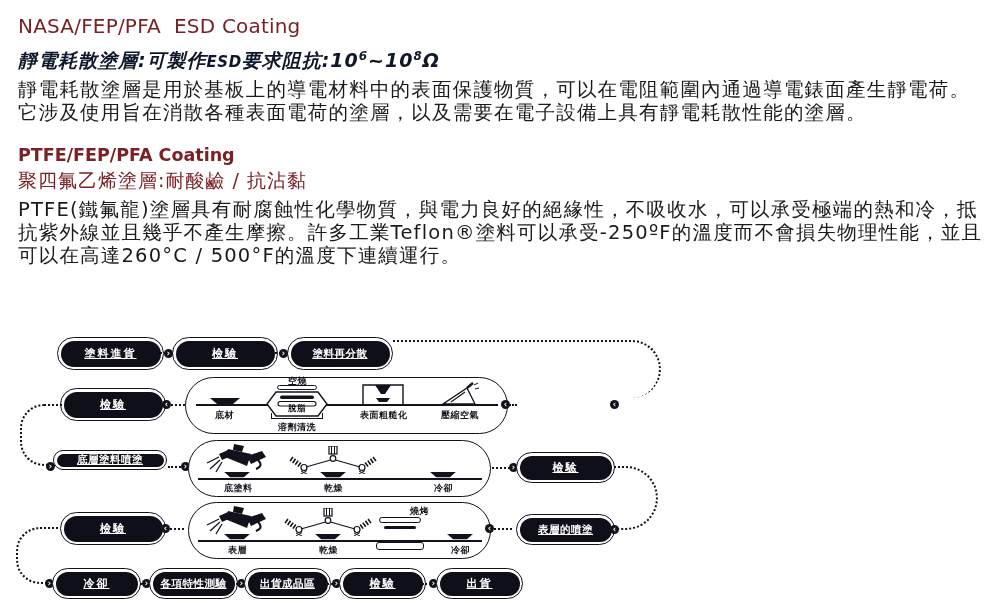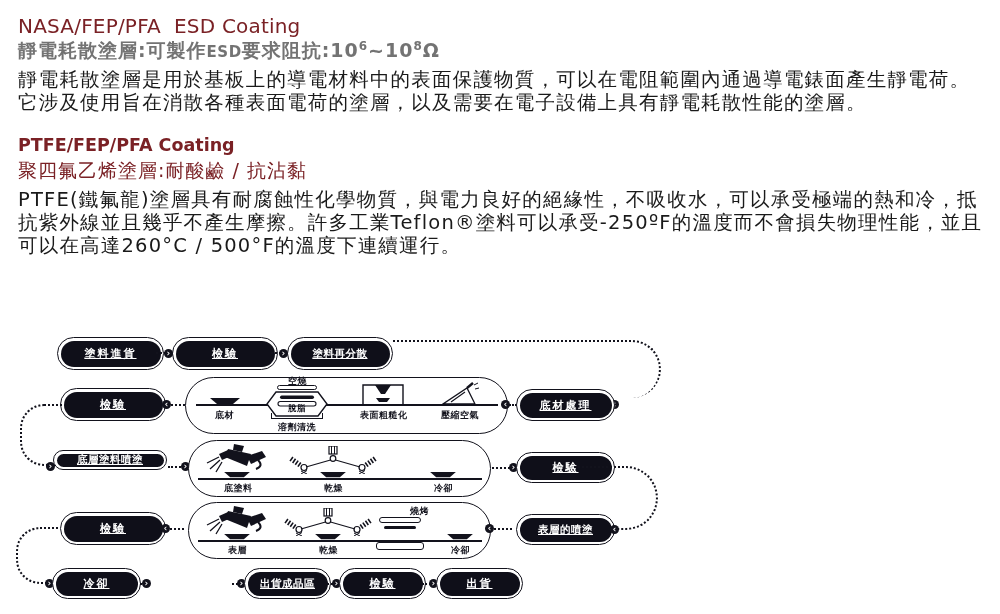--- a/index.html
+++ b/index.html
@@ -1,21 +1,21 @@
 <!DOCTYPE html>
 <html><head>
 <meta charset="utf-8">
 <style>
   html,body{margin:0;padding:0;background:#fff;}
   .page{position:relative;width:1000px;height:614px;background:#ffffff;overflow:hidden;
         font-family:"DejaVu Sans",sans-serif;}
   
   .textcol{position:absolute;left:18px;top:14px;width:972px;}
   .h-en{font-size:20px;color:#7a2125;white-space:pre-wrap;letter-spacing:0.2px;}
-  .h-zh{font-size:19px;font-weight:bold;color:#737373;margin-top:0;letter-spacing:1px;}
+  .h-zh{font-size:19px;font-weight:bold;color:#0f172a;margin-top:10px;letter-spacing:1px;font-style:italic;}
   .h-zh .esd-sm{font-size:15px;letter-spacing:0.5px;}
   .h-zh sup{font-size:12px;}
   .body{font-size:19.5px;line-height:23px;color:#1a1a1a;margin:4px 0 0 0;letter-spacing:1.2px;}
   .h-en2{font-size:17.5px;font-weight:bold;color:#7a2125;margin-top:21px;}
   .h-zh2{font-size:19px;color:#7a2125;margin-top:3px;letter-spacing:1px;}
   
   .node{position:absolute;border:1.5px solid #12121c;border-radius:999px;background:#fff;
         padding:2.5px;box-sizing:border-box;}
   .node-fill{width:100%;height:100%;background:#0f0f19;border-radius:999px;color:#fff;
         display:flex;align-items:center;justify-content:center;font-weight:bold;
@@ -79,23 +79,20 @@
 
   <div class="node" style="left:60px;top:388px;width:106px;height:33px;">
       <div class="node-fill">檢驗</div>
     </div>
   <span class="acir" style="left:162px;top:400px;">‹</span>
   <div class="dots" style="left:171px;top:404px;width:14px;"></div>
   <div class="pstadium" style="left:185px;top:377px;width:323px;height:57px;"></div>
   <div class="pline" style="left:196px;top:404px;width:302px;"></div>
   <span class="acir" style="left:501px;top:400px;">‹</span>
   <div class="dots" style="left:509px;top:404px;width:8px;"></div>
-  <div class="node" style="left:516px;top:389px;width:99px;height:32px;">
-      <div class="node-fill">底材處理</div>
-    </div>
 
   <svg class="micon" style="left:210px;top:398px;" width="30" height="7" viewBox="0 0 30 7">
       <polygon points="0,0 30,0 23,6 7,6" fill="#12121c"></polygon>
     </svg>
   <div class="plabel" style="left:215px;top:409px;">底材</div>
   <div class="plabel" style="left:288px;top:375px;">空燒</div>
   <div class="bar-o" style="left:277px;top:385px;width:40px;height:5px;"></div>
   <svg class="micon" style="left:266px;top:391px;" width="62" height="26" viewBox="0 0 62 26">
     <polygon points="10,1 52,1 61,13 52,25 10,25 1,13" fill="#ffffff" stroke="#12121c" stroke-width="1.4"></polygon>
     <rect x="14" y="4.5" width="34" height="3.5" rx="1.7" fill="#12121c"></rect>
@@ -219,20 +216,23 @@
   <div class="plabel" style="left:451px;top:544px;">冷卻</div>
 
   <div class="curve lc" style="left:16px;top:527px;width:42px;height:57px;"></div>
 
   <span class="acir" style="left:45px;top:579px;">›</span>
   <div class="node" style="left:52px;top:568px;width:89px;height:31px;">
       <div class="node-fill">冷卻</div>
     </div>
   <div class="dots" style="left:136px;top:583px;width:10px;"></div>
   <span class="acir" style="left:142px;top:579px;">›</span>
+  <div class="node" style="left:149px;top:568px;width:89px;height:31px;">
+      <div class="node-fill tight">各項特性測驗</div>
+    </div>
   <div class="dots" style="left:232px;top:583px;width:10px;"></div>
   <span class="acir" style="left:237px;top:579px;">›</span>
   <div class="node" style="left:244px;top:568px;width:87px;height:31px;">
       <div class="node-fill tight">出貨成品區</div>
     </div>
   <div class="dots" style="left:327px;top:583px;width:10px;"></div>
   <span class="acir" style="left:332px;top:579px;">›</span>
   <div class="node" style="left:339px;top:568px;width:87px;height:31px;">
       <div class="node-fill">檢驗</div>
     </div>

